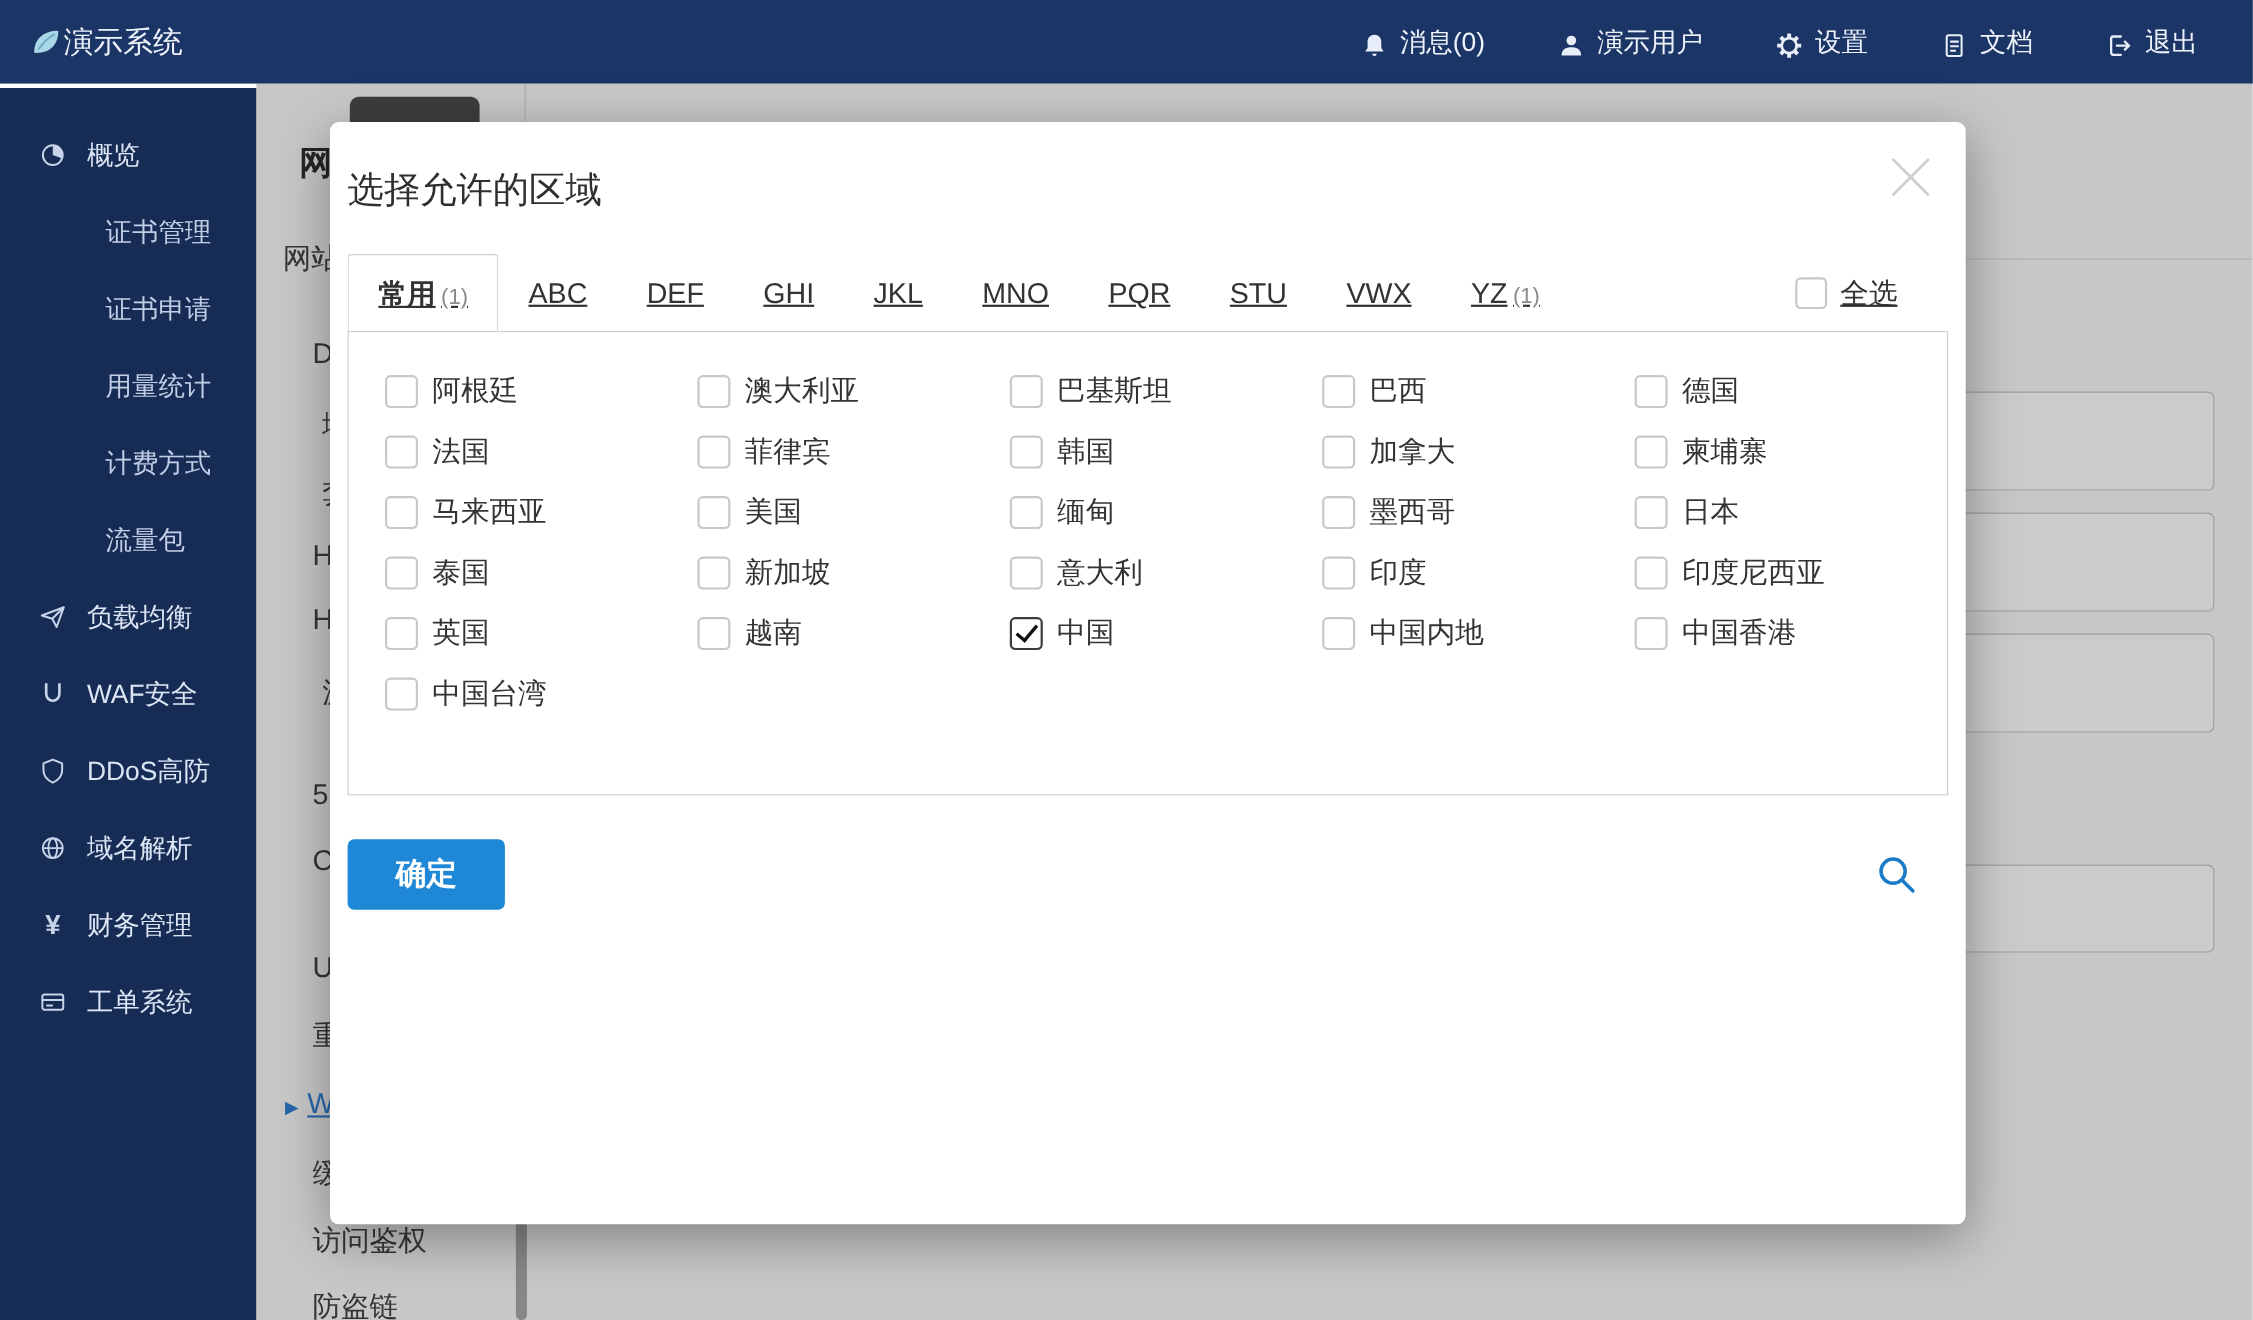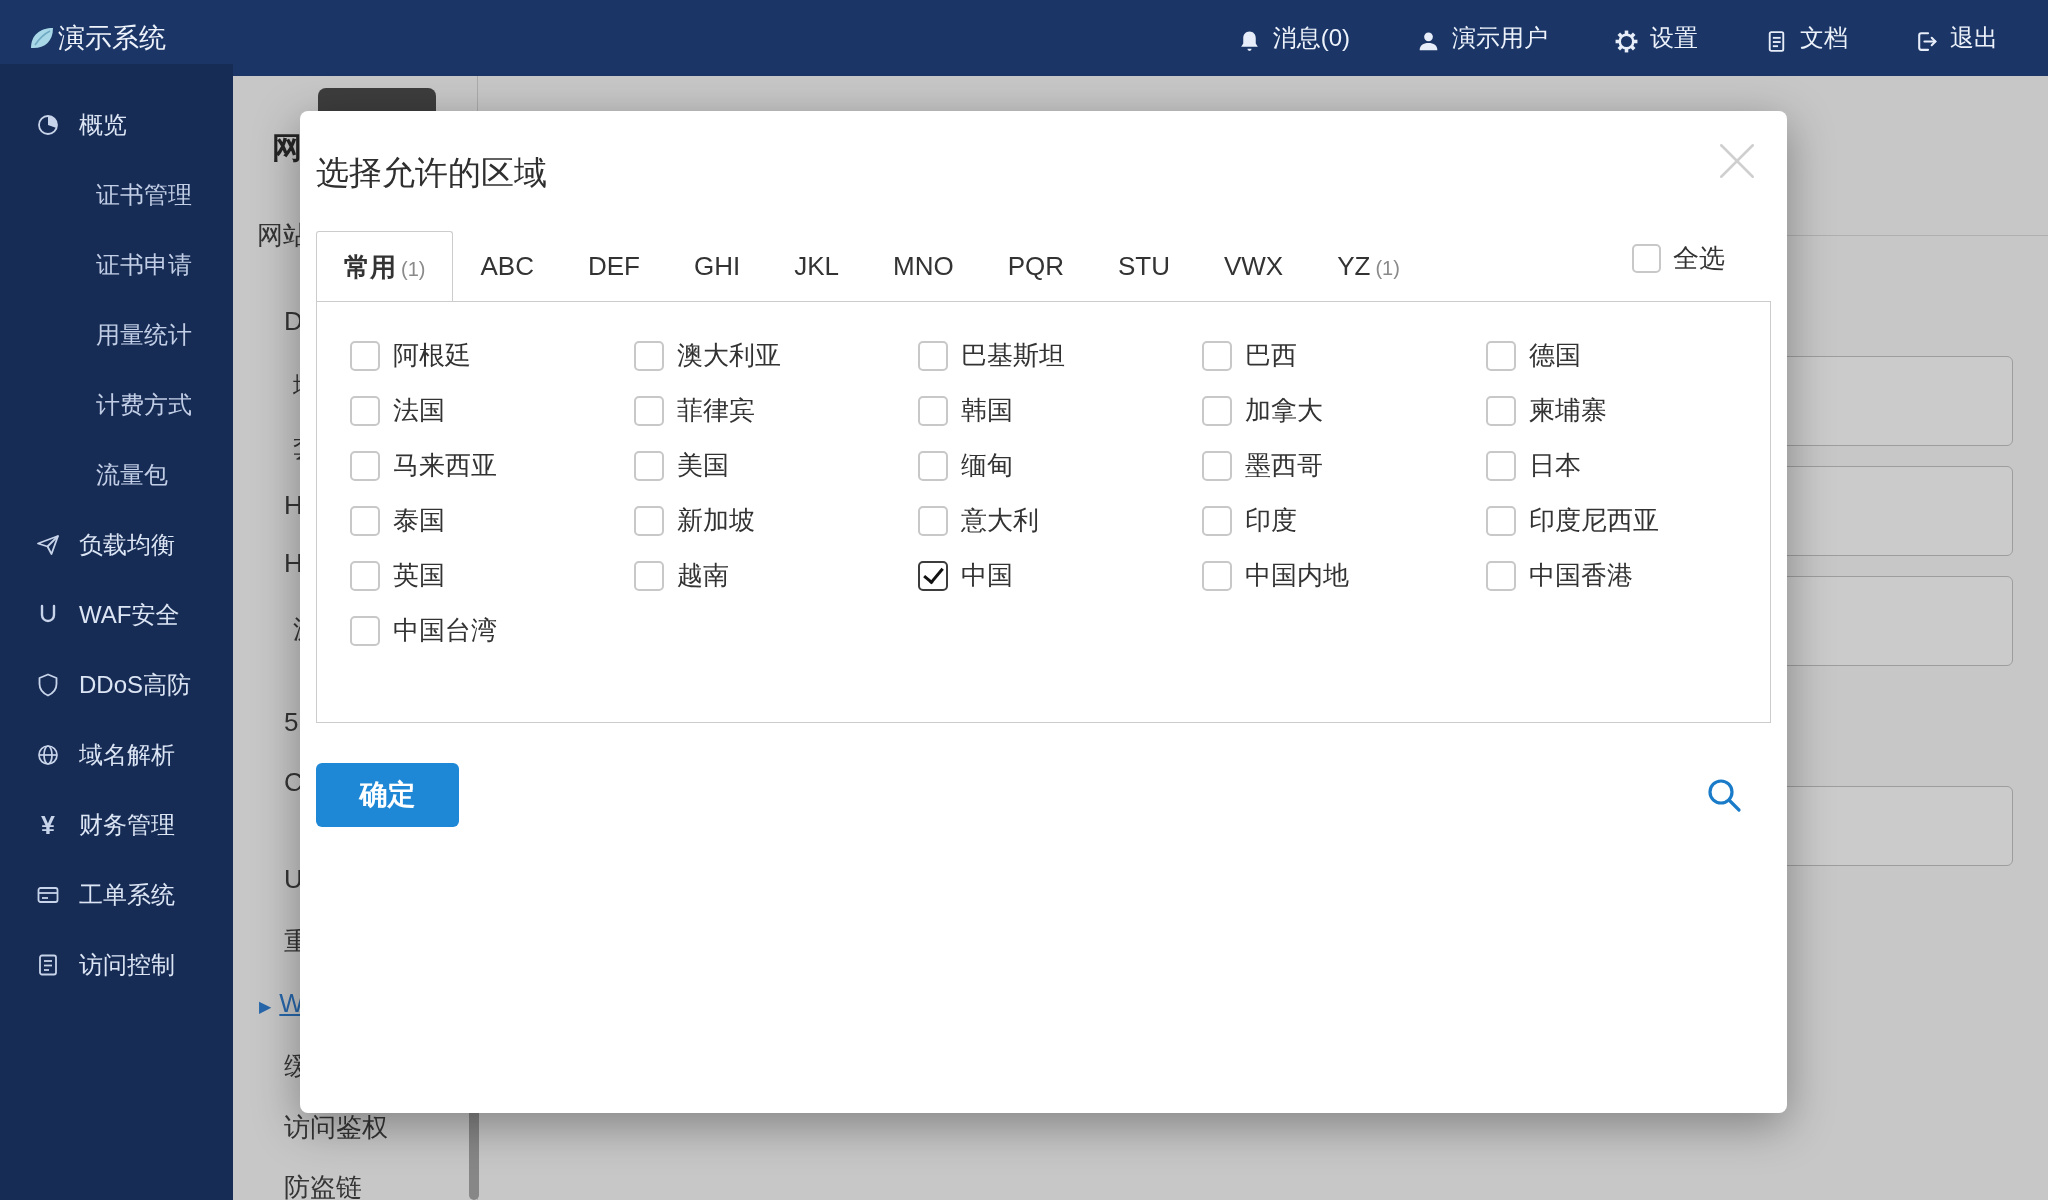--- a/index.html
+++ b/index.html
@@ -10,21 +10,21 @@
   .topbar { position:absolute; top:0; left:0; width:2048px; height:76px;
     background:#1b3666; display:flex; align-items:center; justify-content:space-between;
     color:#eef3fb; z-index:5; }
   .brand { display:flex; align-items:center; gap:2px; padding-left:26px;
     font-size:27px; cursor:pointer; }
   .topnav { display:flex; gap:66px; padding-right:50px; }
   .topnav-item { display:flex; align-items:flex-end; gap:11px; font-size:24px; cursor:pointer; }
   .ticon { display:flex; align-items:center; }
 
   
-  .sidebar { position:absolute; top:64px; left:0; bottom:0; width:233px;
+  .sidebar { position:absolute; top:80px; left:0; bottom:0; width:233px;
     background:#172c55; padding-top:26px; z-index:5; }
   .side-item { height:70px; display:flex; align-items:center; gap:17px;
     padding-left:34px; color:#dce5f4; font-size:24px; cursor:pointer; }
   .side-item.sub { padding-left:96px; color:#c2cee6; }
   .side-item.active { background:#101f40; color:#fff; }
   .sicon { width:28px; display:flex; justify-content:center; align-items:center; }
   .yen-glyph { font-size:25px; color:#c8d4ea; font-weight:bold; }
 
   
   .content { position:absolute; top:76px; left:233px; right:0; bottom:0;
@@ -49,22 +49,22 @@
   .overlay { position:absolute; inset:0; background:rgba(18,18,18,0.22); z-index:10; }
 
   
   .modal { position:absolute; left:300px; top:111px; width:1487px; height:1002px;
     background:#fff; border-radius:8px; box-shadow:0 12px 46px rgba(0,0,0,0.35);
     z-index:20; color:#333; }
   .modal-title { padding:40px 16px 0; font-size:33px; color:#2f2f2f; font-weight:500; }
   .close-btn { position:absolute; top:26px; right:26px; width:48px; height:48px;
     display:flex; align-items:center; justify-content:center; cursor:pointer; }
 
-  .tab-row { display:flex; align-items:flex-start; margin-top:35px;
-    padding:0 62px 0 16px; position:relative; z-index:2; }
+  .tab-row { display:flex; align-items:center; margin-top:35px;
+    padding:0 62px 0 16px; position:relative; z-index:2;text-decoration:underline; }
   .tabs { display:flex; }
   .tab { height:70px; line-height:70px; padding:0 27px; font-size:26px; color:#333;
     cursor:pointer; background:transparent; }
   .tab.active { border:1px solid #ccc; border-bottom:none; background:#fff;
     font-weight:bold; margin-bottom:-1px; border-radius:3px 3px 0 0; }
   .tcount { font-size:20px; color:#8a8a8a; margin-left:5px; font-weight:normal; }
   .select-all { margin-left:auto; display:flex; align-items:center; gap:12px;
     font-size:26px; cursor:pointer; }
 
   .region-box { margin:0 16px; border:1px solid #ccc; height:422px; background:#fff;
@@ -229,31 +229,20 @@
   </div>
   <div class="side-item">
     <span class="sicon">
       <svg width="26" height="26" viewBox="0 0 26 26" stroke="#c8d4ea" fill="none" stroke-width="1.8">
           <rect x="3.5" y="6" width="19" height="14" rx="2"></rect>
           <line x1="3.5" y1="11" x2="22.5" y2="11"></line>
           <line x1="7" y1="16" x2="13" y2="16"></line>
         </svg>
     </span>
     <span>工单系统</span>
-  </div>
-  <div class="side-item">
-    <span class="sicon">
-      <svg width="26" height="26" viewBox="0 0 26 26" stroke="#c8d4ea" fill="none" stroke-width="1.8">
-          <rect x="5" y="3.5" width="16" height="19" rx="2"></rect>
-          <line x1="9" y1="9" x2="17" y2="9"></line>
-          <line x1="9" y1="13.5" x2="17" y2="13.5"></line>
-          <line x1="9" y1="18" x2="14" y2="18"></line>
-        </svg>
-    </span>
-    <span>访问控制</span>
   </div>
 </aside>
 
 <main class="content">
   <div class="dark-btn"></div>
   <div class="header-line"></div>
   <div class="bg-box bg-box1"></div>
   <div class="bg-box bg-box2"></div>
   <div class="bg-box bg-box3"></div>
   <div class="bg-box bg-box4"></div>

